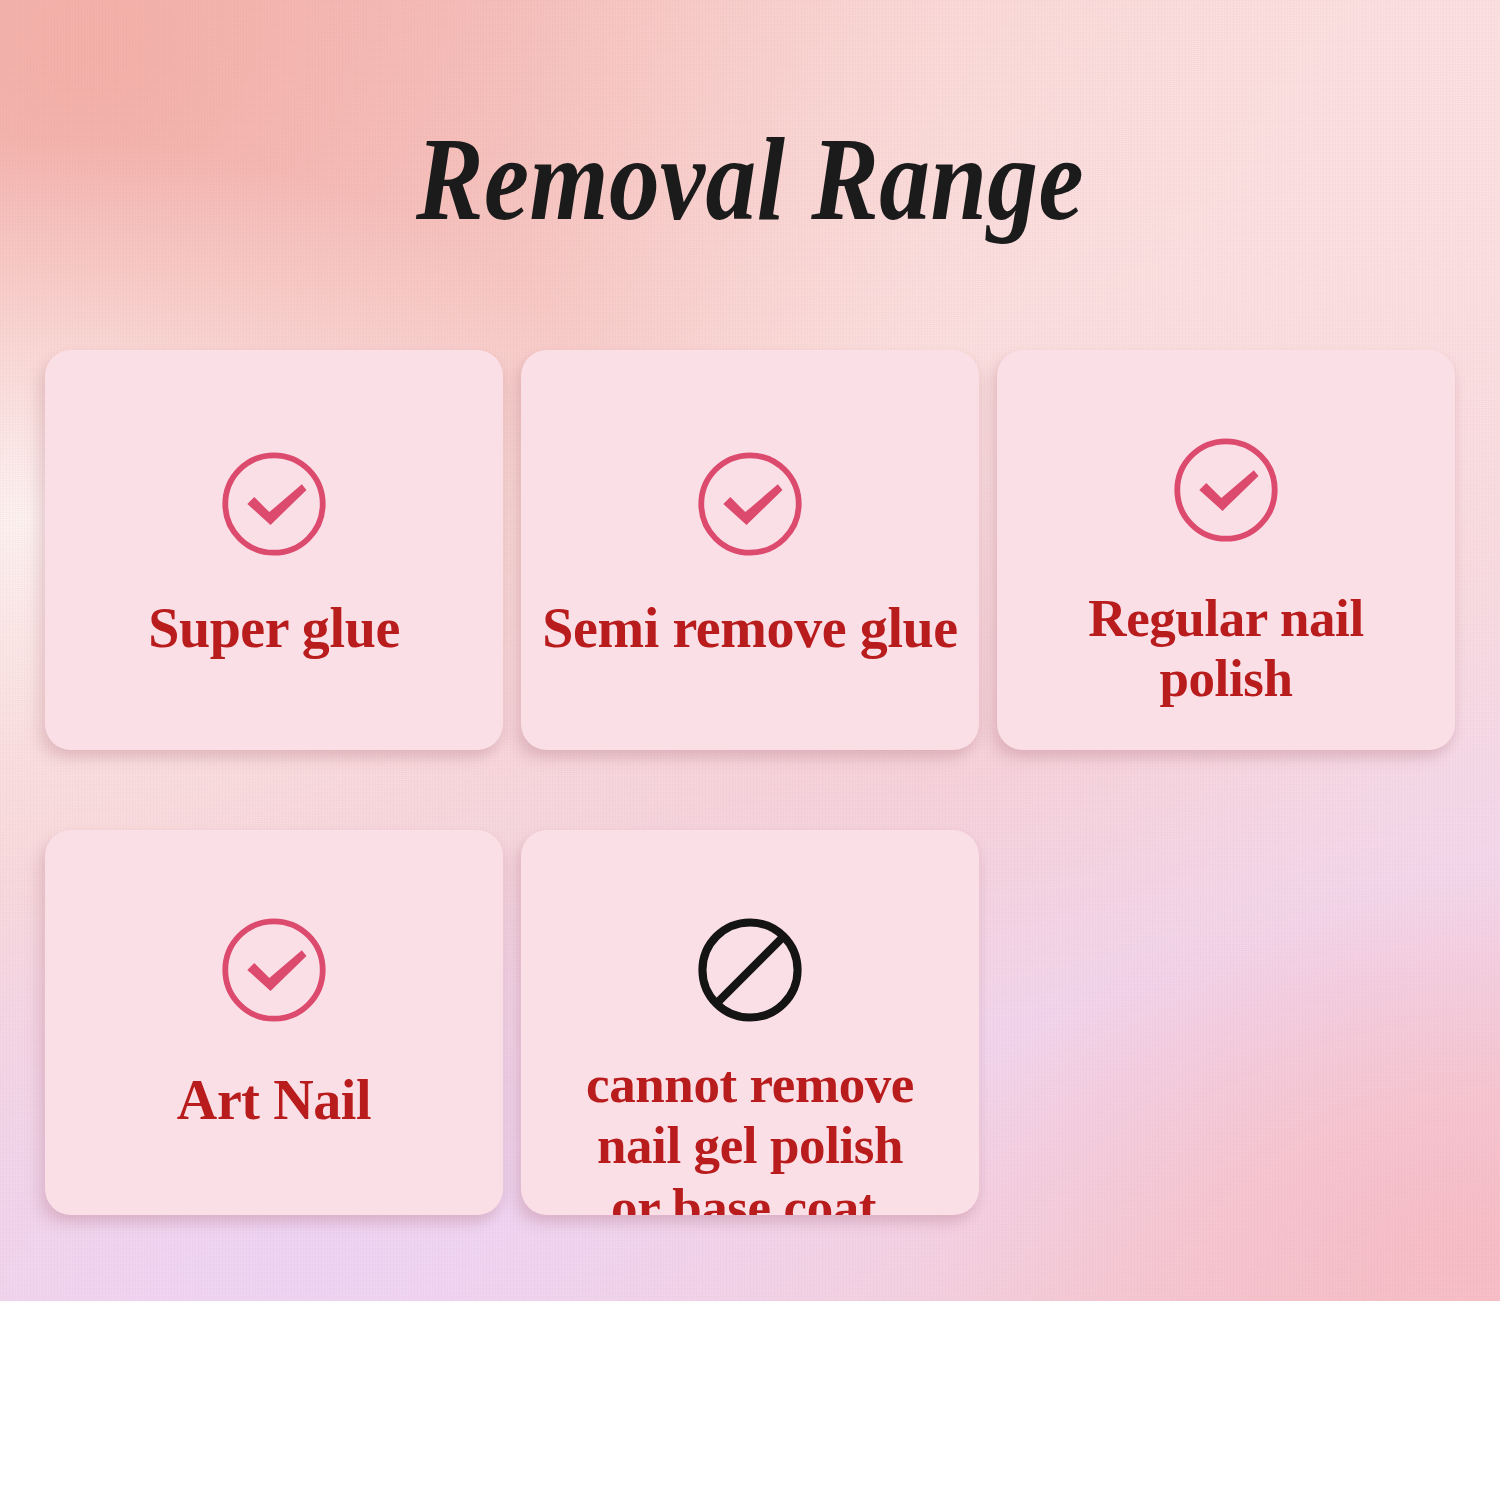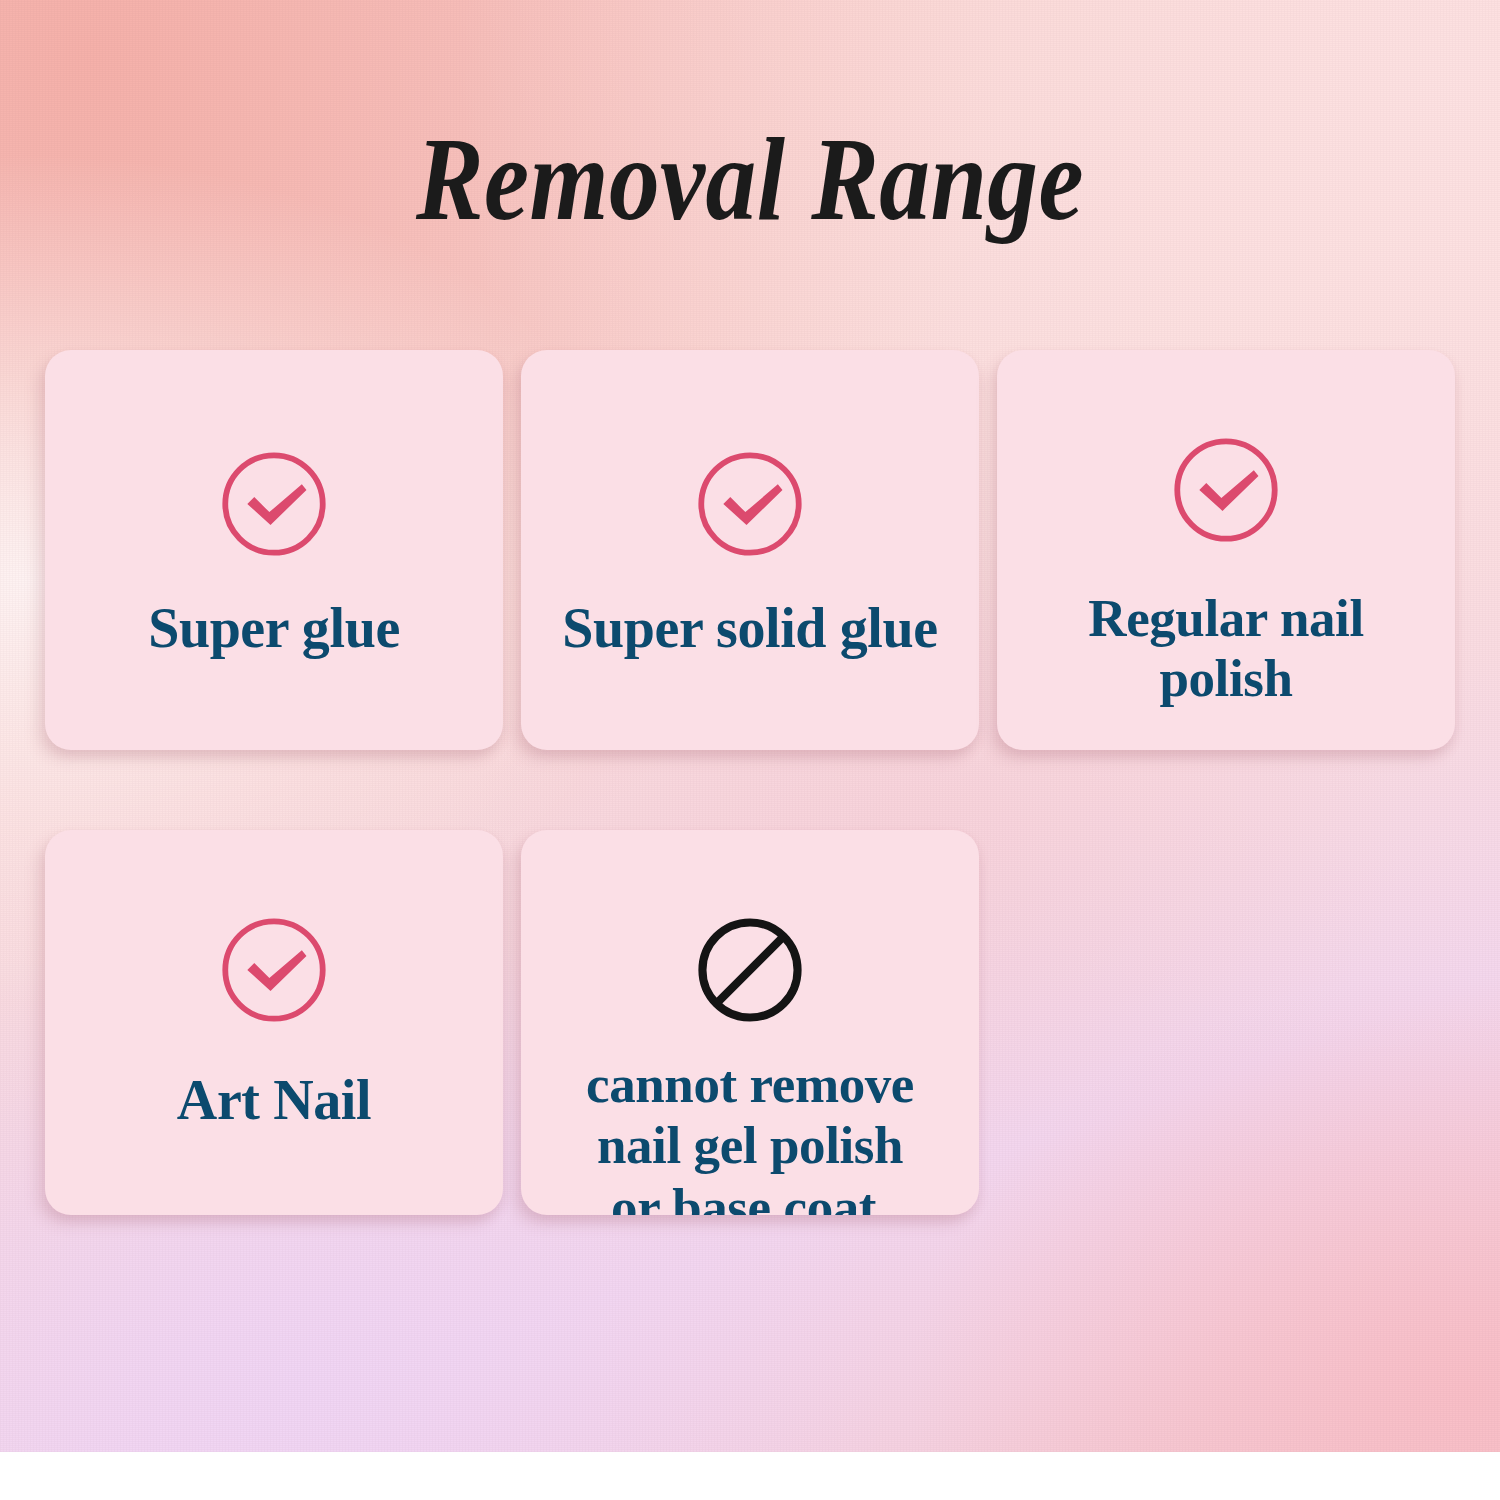--- a/index.html
+++ b/index.html
@@ -9,21 +9,21 @@
   body {
     width: 1500px;
     height: 1500px;
     overflow: hidden;
     font-family: "Liberation Serif", "DejaVu Serif", serif;
   }
 
   #poster {
     position: relative;
     width: 1500px;
-    height: 1452px;
+    height: 1301px;
     box-sizing: border-box;
     overflow: hidden;
     background-color: #f6cfcd;
   }
 
   
   .bg-layer {
     position: absolute;
     inset: 0;
     pointer-events: none;
@@ -129,21 +129,21 @@
   .icon-wrap svg { display: block; width: 100%; height: 100%; }
 
   .card-label {
     margin-top: 34px;
     padding: 0 18px;
     text-align: center;
     font-family: "Liberation Serif", "DejaVu Serif", serif;
     font-weight: 700;
     font-size: 56px;
     line-height: 1.16;
-    color: #0c4a6e;
+    color: #b91c1c;
     letter-spacing: -0.4px;
     white-space: pre-line;
   }
 
   .card.row2 .card-label { margin-top: 40px; }
 
   .card.multiline .card-label {
     font-size: 53px;
     line-height: 1.14;
   }
@@ -183,21 +183,21 @@
     </div>
 
 
     <div class="card row1">
       <span class="icon-wrap">
         <svg viewBox="0 0 100 100" aria-hidden="true">
           <circle cx="50" cy="50" r="42" fill="none" stroke="#dc4a6e" stroke-width="5"></circle>
           <path d="M27 50 L33 44 L46 57 L74 33 L78 38 L47 68 Z" fill="#dc4a6e"></path>
         </svg>
       </span>
-      <div class="card-label">Super solid glue</div>
+      <div class="card-label">Semi remove glue</div>
     </div>
 
     <div class="card row2 multiline">
       <span class="icon-wrap">
         <svg viewBox="0 0 100 100" aria-hidden="true">
           <circle cx="50" cy="50" r="42" fill="none" stroke="#dc4a6e" stroke-width="5"></circle>
           <path d="M27 50 L33 44 L46 57 L74 33 L78 38 L47 68 Z" fill="#dc4a6e"></path>
         </svg>
       </span>
       <div class="card-label">Regular nail

